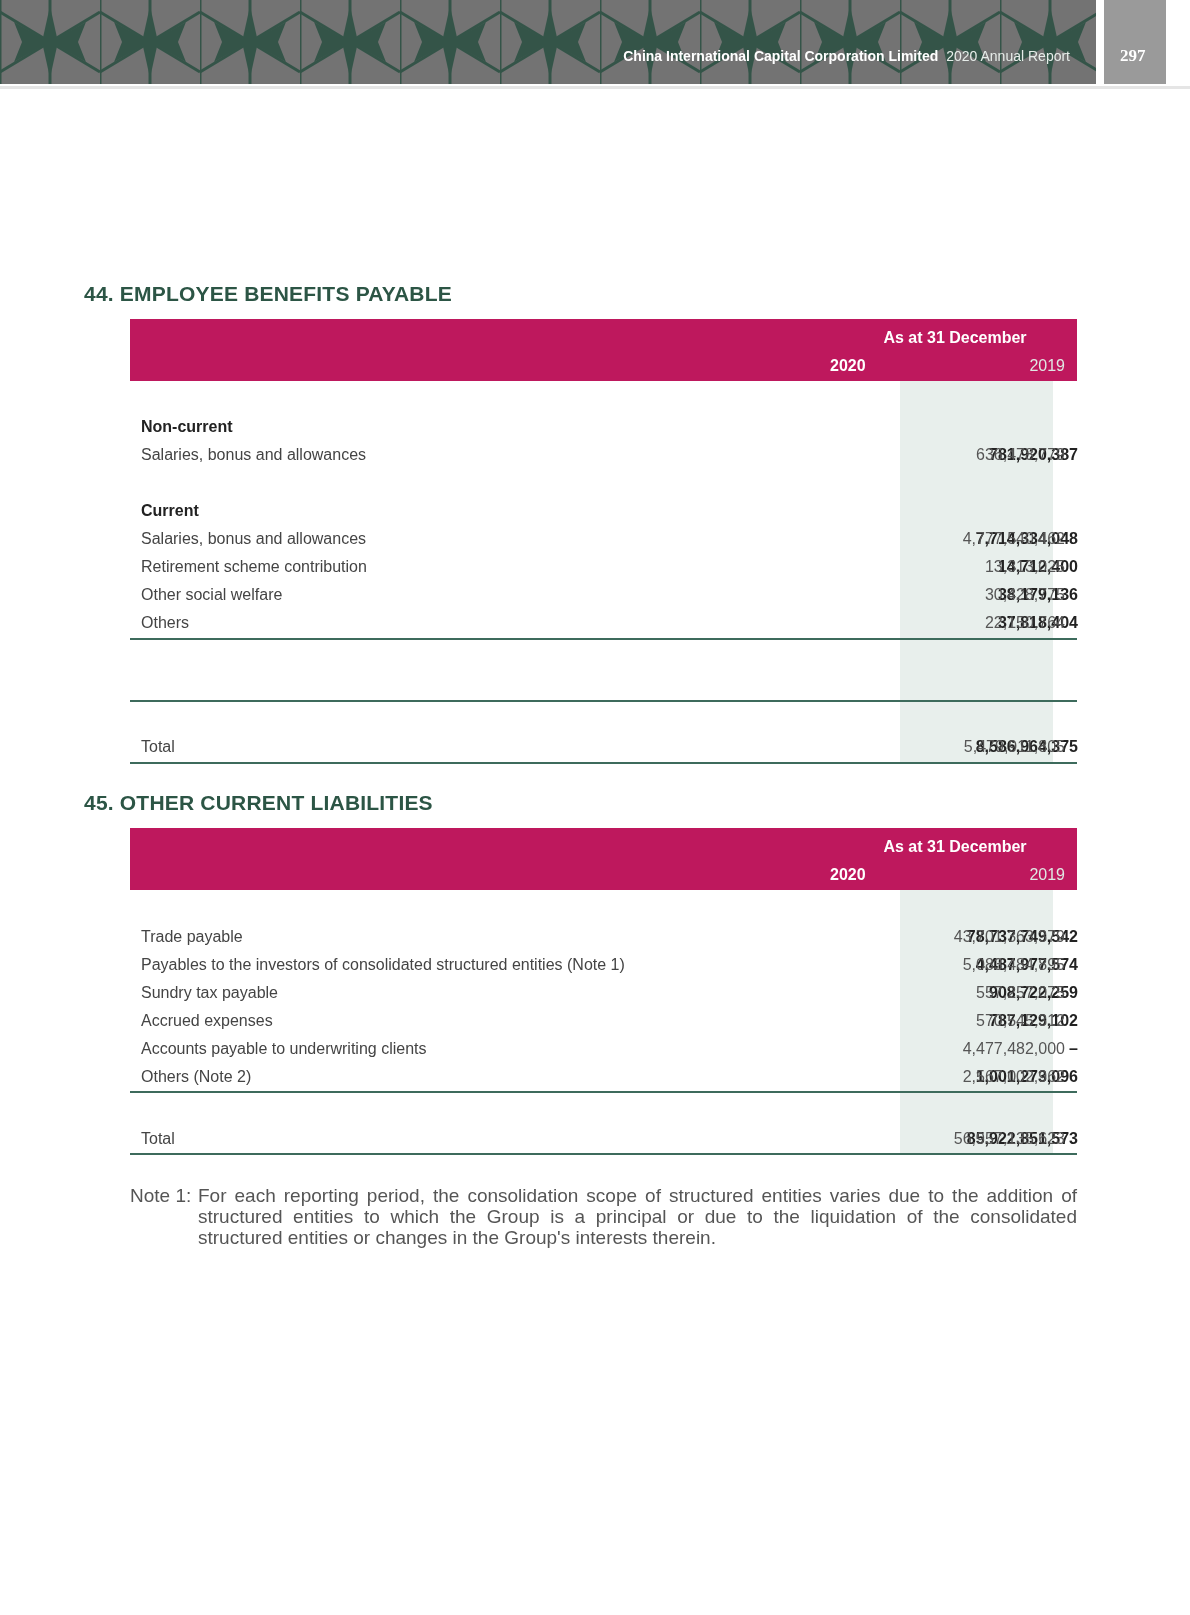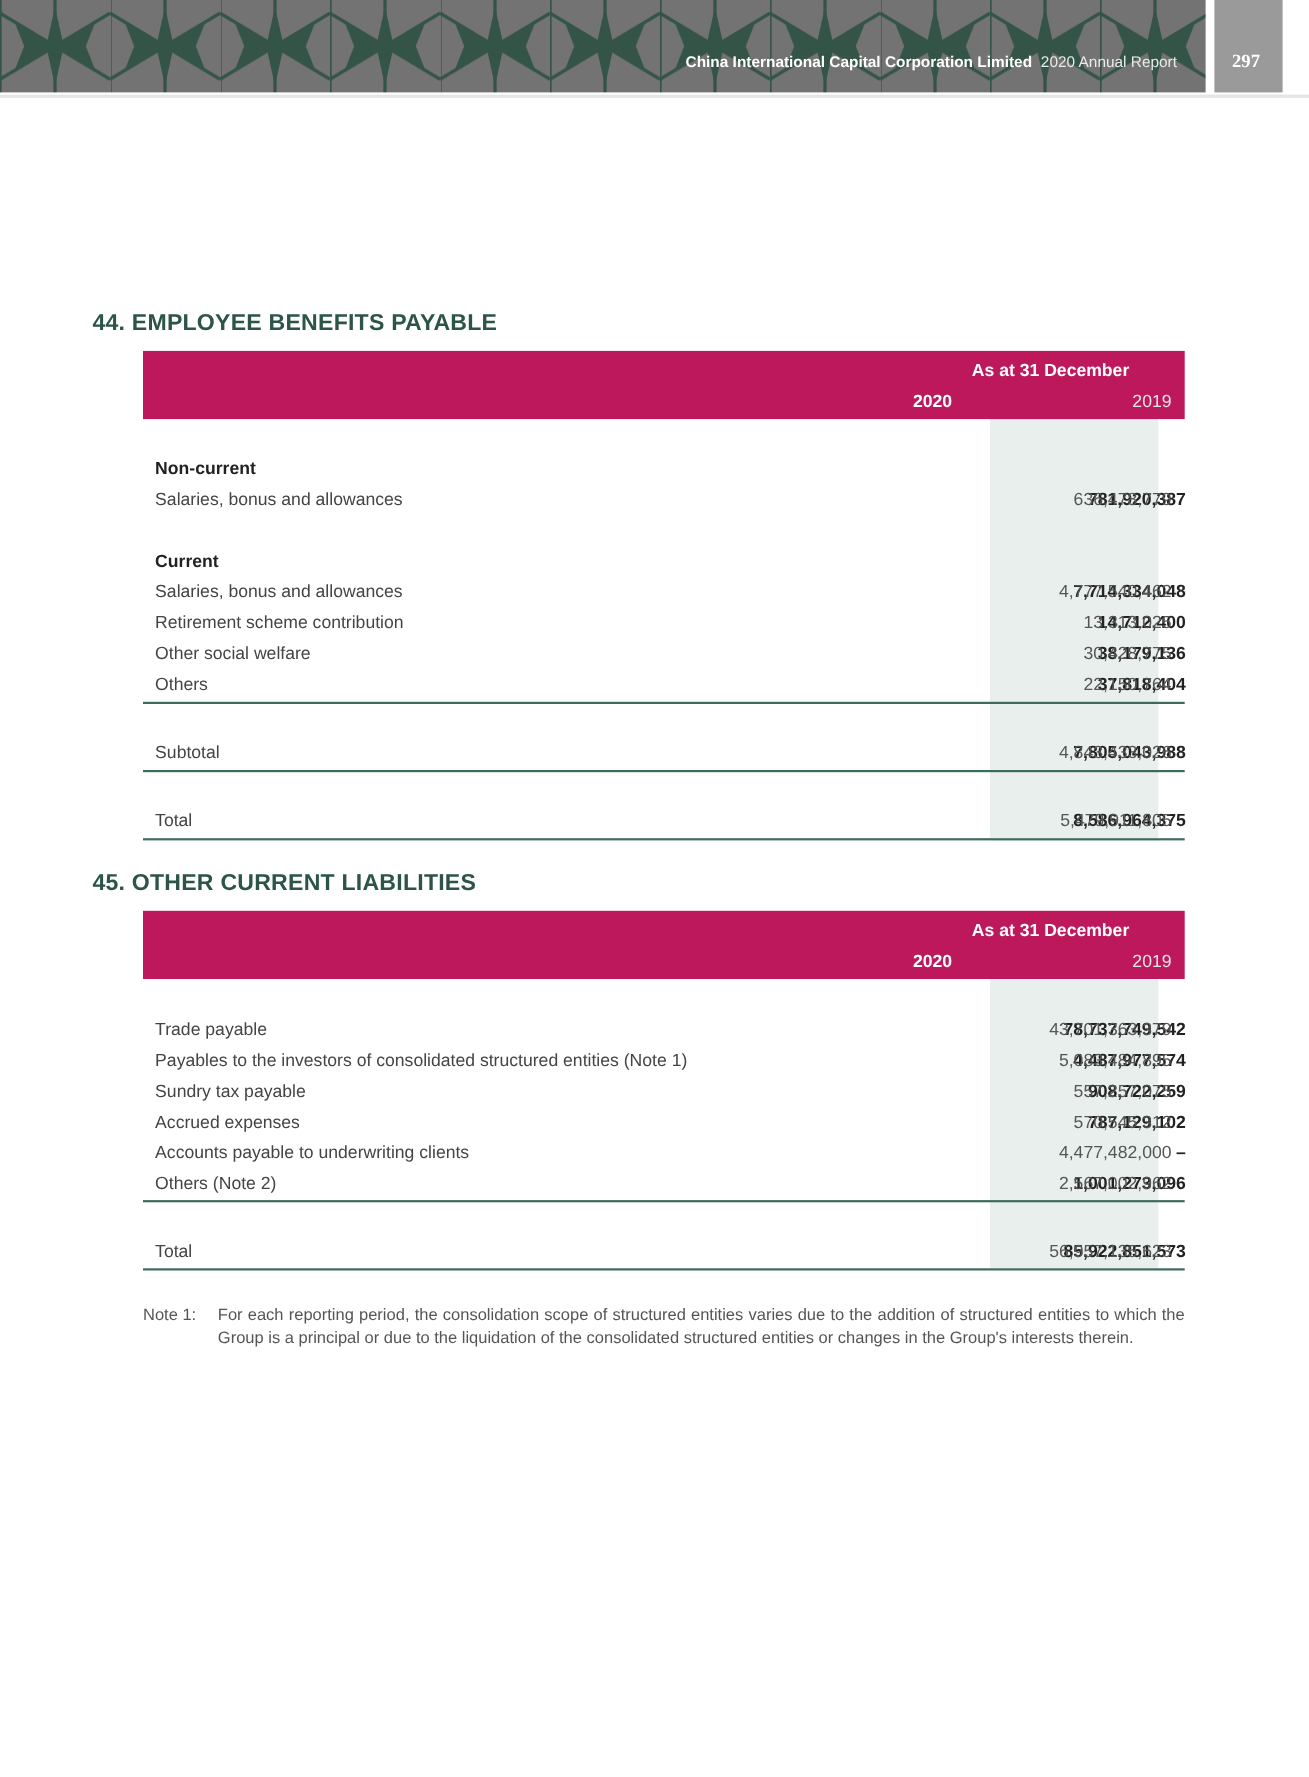--- a/index.html
+++ b/index.html
@@ -20,21 +20,21 @@
   .thead .asat { position:absolute; left:720px; width:210px; text-align:center; top:10px; font-size:16px; font-weight:bold; color:#fff; }
   .thead .y2020 { position:absolute; left:700px; width:170px; text-align:left; top:38px; font-size:16px; font-weight:bold; color:#fff; }
   .thead .y2019 { position:absolute; right:12px; top:38px; font-size:16px; color:#e0e8e4; }
   .shade { position:absolute; left:770px; width:153px; background:#e8efec; }
   .row { position:absolute; left:0; width:947px; height:28px; font-size:16px; }
   .row .lbl { position:absolute; left:11px; top:0; color:#444; font-weight:300; }
   .row .lbl.b { font-weight:bold; color:#222; }
   .row .v20 { position:absolute; left:736px; width:212px; text-align:right; font-weight:bold; color:#222; }
   .row .v19 { position:absolute; right:12px; color:#555; }
   .hline { position:absolute; left:0; width:947px; height:2px; background:#3d6b5c; }
-  .notes { position:absolute; left:130px; width:947px; font-size:15px; color:#555; line-height:21px; }
+  .notes { position:absolute; left:130px; width:947px; font-size:19px; color:#555; line-height:21px; }
   .note { position:relative; margin-bottom:12px; }
   .note .nl { position:absolute; left:0; top:0; }
   .note .nt { margin-left:68px; text-align:justify; }
 </style>
 </head>
 <body>
 
 <div class="banner">
   <svg width="1096" height="84">
     <defs>
@@ -96,25 +96,20 @@
       <span class="lbl">Other social welfare</span>
       <span class="v20">38,179,136</span>
       <span class="v19">30,428,775</span>
     </div>
   <div class="row" style="top:295px;">
       <span class="lbl">Others</span>
       <span class="v20">37,818,404</span>
       <span class="v19">22,150,764</span>
     </div>
   <div class="hline" style="top:319px;"></div>
-  <div class="row" style="top:357px;">
-      <span class="lbl">Subtotal</span>
-      <span class="v20">7,805,043,988</span>
-      <span class="v19">4,843,433,026</span>
-    </div>
   <div class="hline" style="top:381px;"></div>
   <div class="row" style="top:419px;">
       <span class="lbl">Total</span>
       <span class="v20">8,586,964,375</span>
       <span class="v19">5,479,911,805</span>
     </div>
   <div class="hline" style="top:443px;"></div>
 </div>
 
 <div class="section-title" style="top:791px;">45.  OTHER CURRENT LIABILITIES</div>

